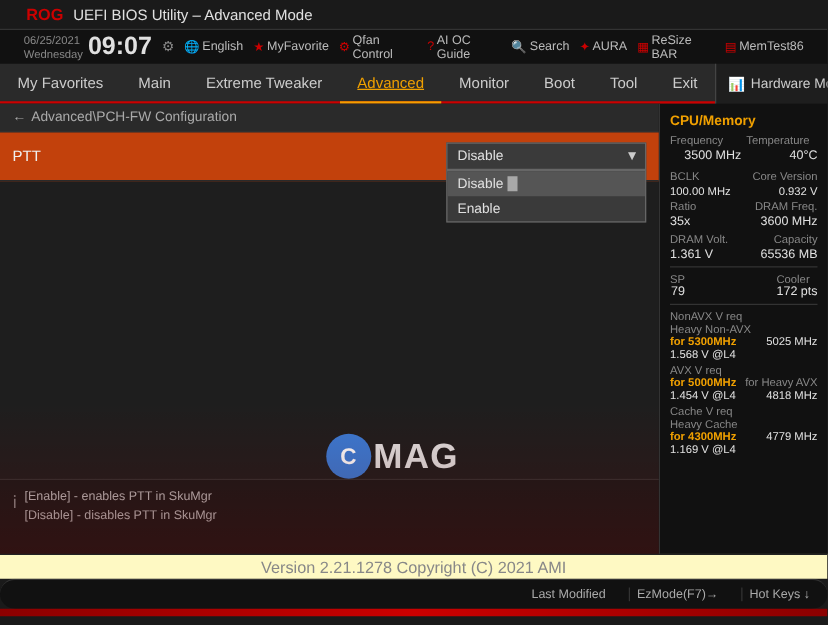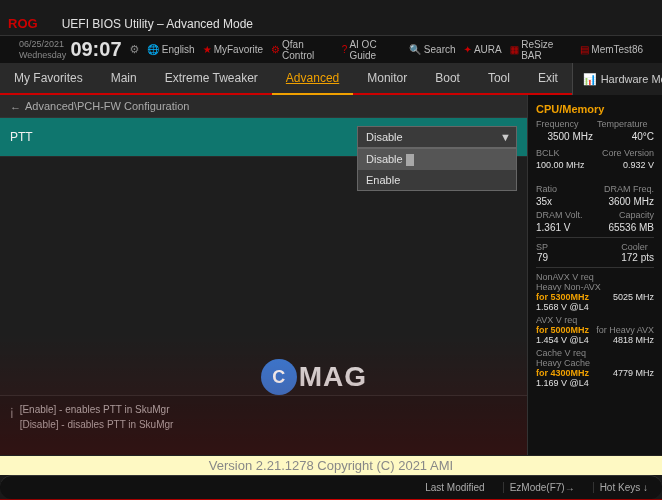--- a/index.html
+++ b/index.html
@@ -10,26 +10,25 @@
       font-family: Arial, sans-serif;
       font-size: 11px;
       color: #ccc;
       overflow: hidden;
       position: relative;
     }
 
     
     .title-bar {
       background: #1a1a1a;
-      padding: 4px 8px;
-      display: flex;
-      align-items: center;
-      gap: 24px;
+      padding: 4px 21px;
+      display: flex;
+      align-items: center;
+      gap: 8px;
       border-bottom: 1px solid #333;
-      margin-top: 12px;
     }
     .title-bar .logo {
       color: #c00;
       font-weight: bold;
       font-size: 13px;
     }
     .title-bar .title-text {
       color: #e0e0e0;
       font-size: 12px;
     }
@@ -131,21 +130,21 @@
       color: #aaa;
       border-bottom: 1px solid #333;
     }
 
     
     .bios-row {
       display: flex;
       align-items: center;
       padding: 8px 10px;
       border-bottom: 1px solid #2a2a2a;
-      background: #0f766e;
+      background: #c2410c;
       position: relative;
     }
     .bios-row .row-label {
       color: #f0f0f0;
       font-size: 12px;
       width: 200px;
     }
     .bios-row .row-value-area {
       flex: 1;
       display: flex;
@@ -452,21 +451,21 @@
 
     <div class="hw-row">
       <div class="hw-label">BCLK</div>
       <div class="hw-label">Core Version</div>
     </div>
     <div class="hw-row">
       <div class="hw-value" style="font-size:9px;">100.00 MHz</div>
       <div class="hw-value" style="font-size:9px;">0.932 V</div>
     </div>
 
-    <div class="hw-row" style="margin-top:14px;">
+    <div class="hw-row" style="margin-top:2px;">
       <div class="hw-label">Ratio</div>
       <div class="hw-label">DRAM Freq.</div>
     </div>
     <div class="hw-row">
       <div class="hw-value">35x</div>
       <div class="hw-value">3600 MHz</div>
     </div>
 
     <div class="hw-row" style="margin-top:3px;">
       <div class="hw-label">DRAM Volt.</div>

